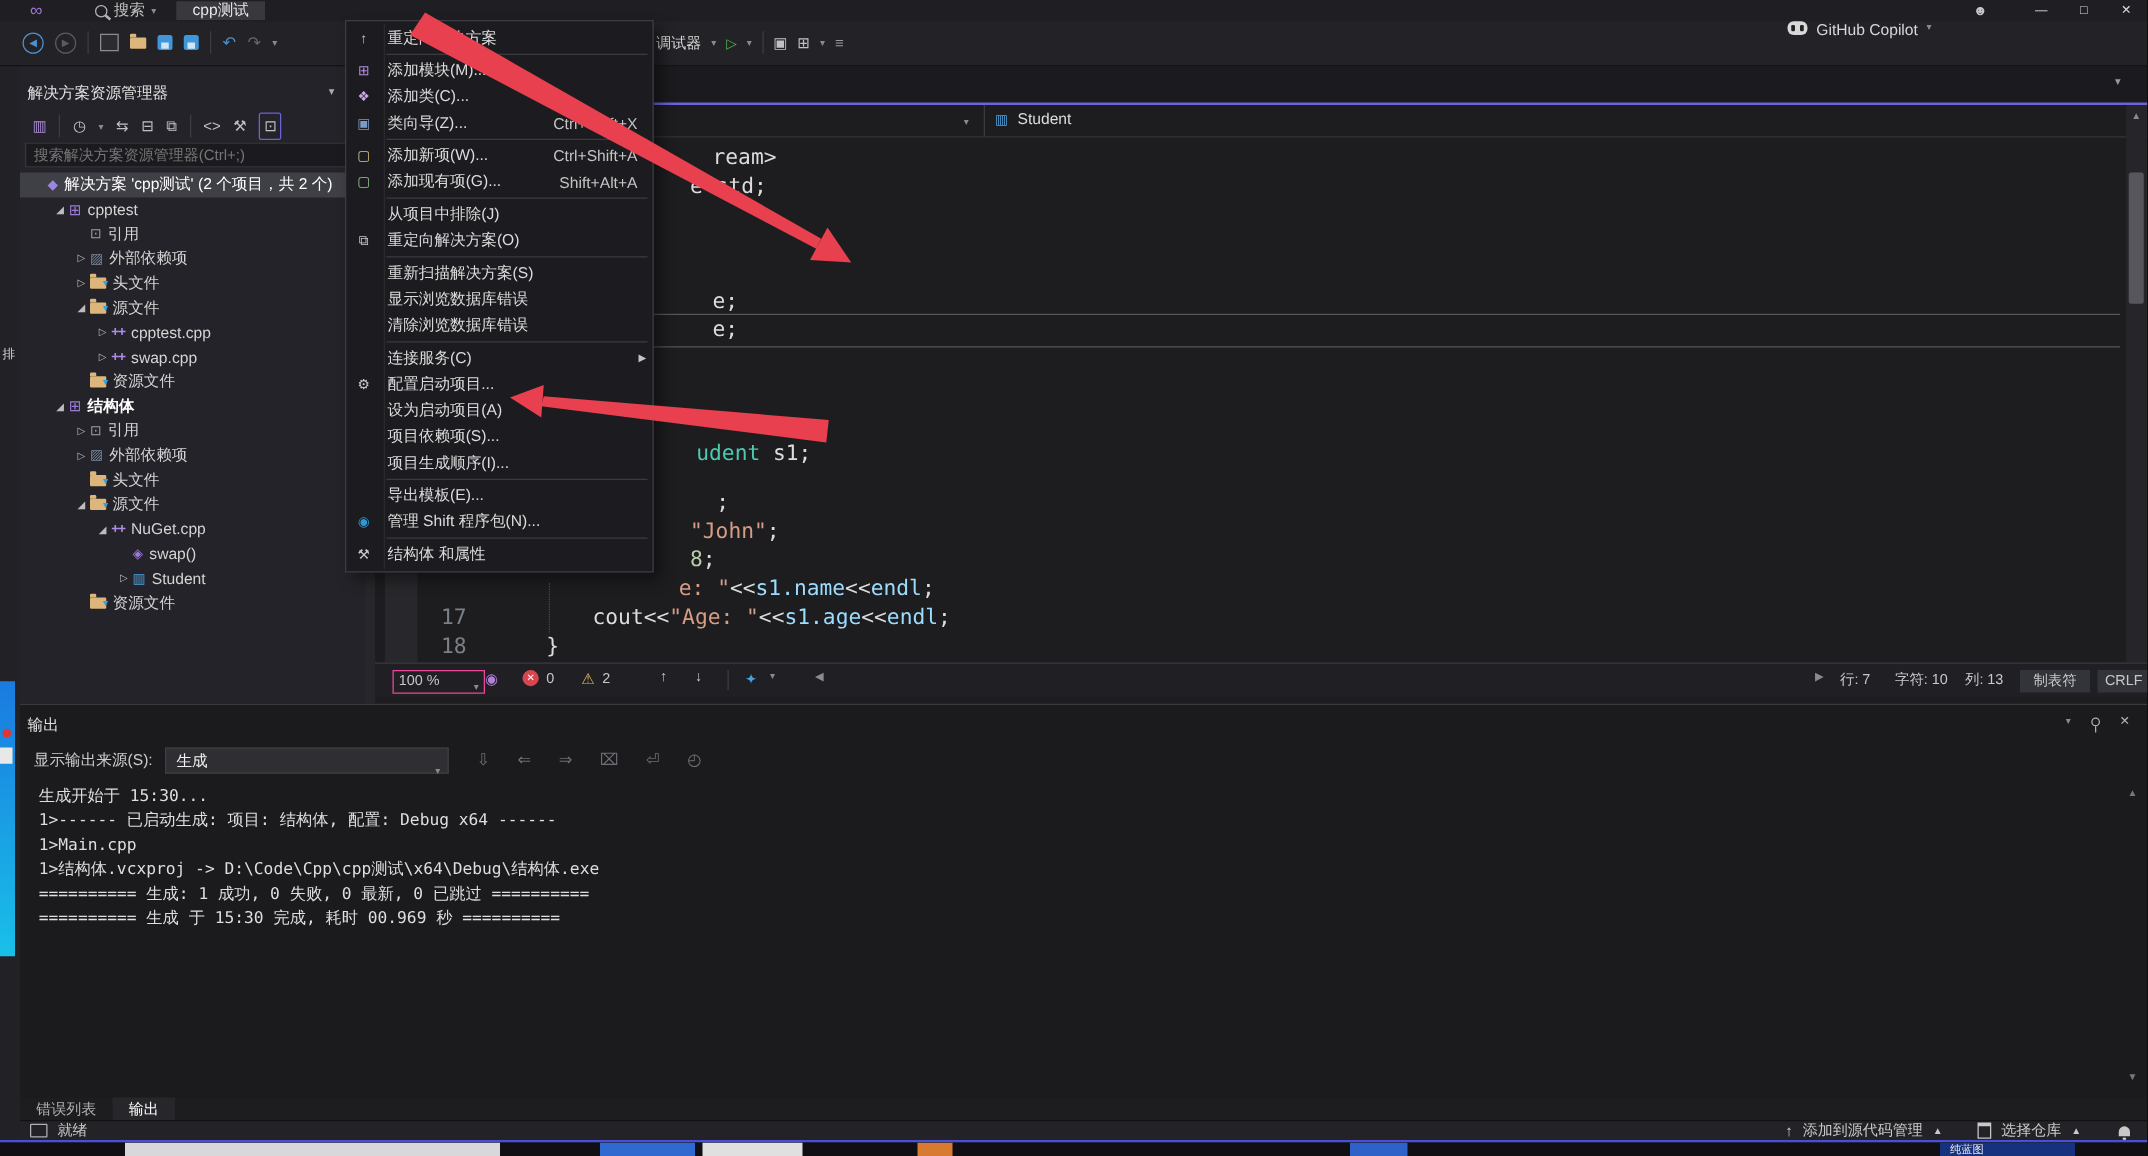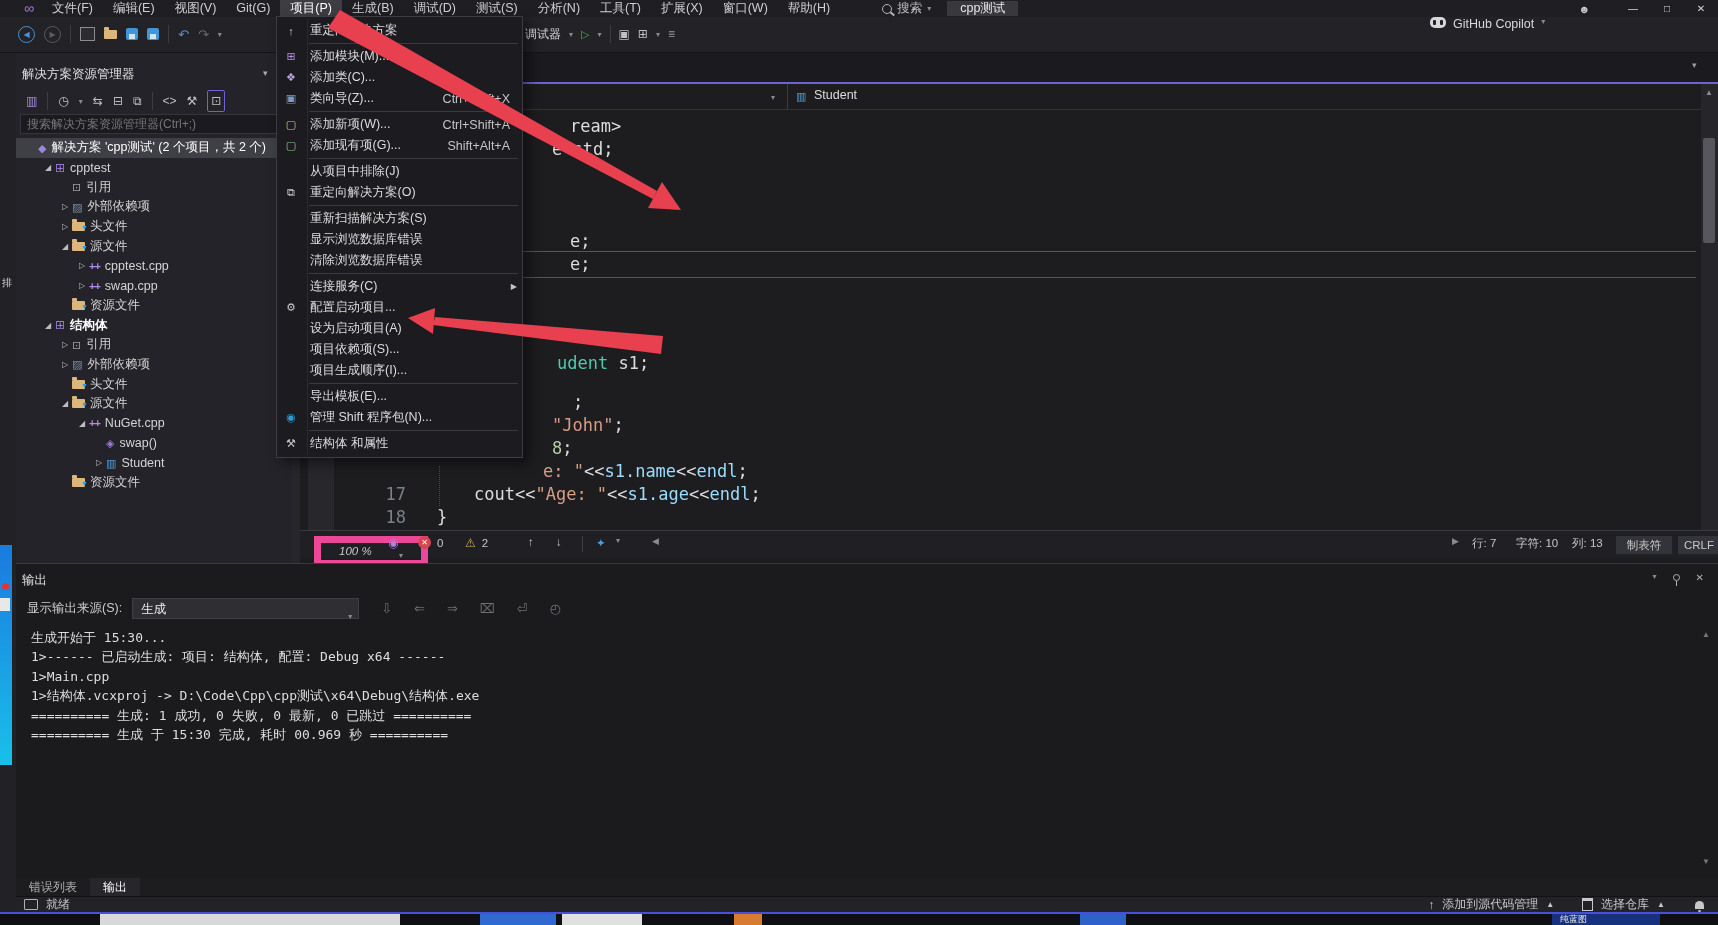--- a/index.html
+++ b/index.html
@@ -83,32 +83,32 @@
   #nav2{position:absolute;left:488px;top:0;width:1063px;height:25px;border-right:1px solid #3a3a40;}
   #nav2 .ti-symbol-struct{position:absolute;left:8px;top:6px;}
   #nav2-label{position:absolute;left:26px;top:4px;font-size:12.5px;color:#dddddd;}
 
   #codearea{position:absolute;left:0;top:0;width:1718px;height:925px;pointer-events:none;}
   #bp-margin{position:absolute;left:308px;top:110px;width:26px;height:420px;background:#28282c;}
   #caret-box{position:absolute;left:378px;top:251px;width:1318px;height:25px;border-top:1px solid #55555a;border-bottom:1px solid #55555a;}
   #indent-guide{position:absolute;left:439px;top:466px;height:40px;border-left:1px dotted #4a4a50;}
   .code-line{position:absolute;left:0;width:100%;height:23px;line-height:23px;
              font-family:"DejaVu Sans Mono","Liberation Mono",monospace;font-size:17px;white-space:pre;}
-  .ln{position:absolute;left:352px;width:54px;text-align:right;color:#7a8088;}
+  .ln{position:absolute;left:336px;width:54px;text-align:center;color:#7a8088;}
   .frags{position:absolute;top:0;}
 
   #vscroll{position:absolute;left:1701px;top:84px;width:17px;height:446px;background:#26262a;}
   #vs-up{position:absolute;left:4px;top:4px;font-size:8px;color:#8a8a90;}
   #vs-thumb{position:absolute;left:2px;top:54px;width:12px;height:105px;background:#56565c;border-radius:2px;}
 
   
   #ed-status{position:absolute;left:300px;top:530px;width:1418px;height:28px;background:#1f1f24;border-top:1px solid #3a3a40;
              font-size:11.5px;color:#c8c8c8;box-sizing:border-box;}
   #ed-status .abs{top:5px;}
-  #zoom-combo{left:14px;width:64px;height:17px;border:7px solid #ec4899;padding:0 18px;line-height:17px;font-style:italic;}
+  #zoom-combo{left:14px;width:64px;height:17px;border:1px solid #ec4899;padding:0 4px;line-height:17px;}
   #zoom-combo .chev{float:right;margin-top:4px;}
   #intelli{left:88px;color:#b180d8;font-size:12px;}
   .errcirc{width:13px;height:13px;border-radius:50%;background:#d64550;color:#fff;font-size:8px;text-align:center;line-height:13px;display:inline-block;}
   #err-group{left:118px;display:flex;gap:6px;align-items:center;}
   #warn-group{left:165px;display:flex;gap:6px;align-items:center;}
   .warn-tri{color:#dcb45a;font-size:12px;}
   #nav-up{left:228px;} #nav-dn{left:256px;}
   #edsep1{left:282px;top:5px;width:1px;height:16px;background:#3c3c42;}
   #cleanup{left:296px;color:#48a0e0;} #cleanup-chev{left:316px;top:10px;}
   #hs-left{left:352px;color:#8a8a90;font-size:9px;top:8px;}
@@ -171,35 +171,20 @@
 
   #arrows{position:absolute;left:0;top:0;z-index:50;pointer-events:none;}
 </style>
 </head>
 <body>
 
 <div id="root">
 
   <header id="titlebar">
     <span id="vs-logo">∞</span>
-    <nav id="menubar-items">
-        <span class="mb-item">文件(F)</span>
-        <span class="mb-item">编辑(E)</span>
-        <span class="mb-item">视图(V)</span>
-        <span class="mb-item">Git(G)</span>
-        <span class="mb-item active">项目(P)</span>
-        <span class="mb-item">生成(B)</span>
-        <span class="mb-item">调试(D)</span>
-        <span class="mb-item">测试(S)</span>
-        <span class="mb-item">分析(N)</span>
-        <span class="mb-item">工具(T)</span>
-        <span class="mb-item">扩展(X)</span>
-        <span class="mb-item">窗口(W)</span>
-        <span class="mb-item">帮助(H)</span>
-      </nav>
     <div id="tb-search">
       <span class="mag"></span>
       <span>搜索</span>
       <span class="chev">▾</span>
     </div>
     <div id="solution-badge">cpp测试</div>
     <div id="tb-right">
       <span id="feedback">☻</span>
       <span class="wbtn">—</span>
       <span class="wbtn">□</span>

